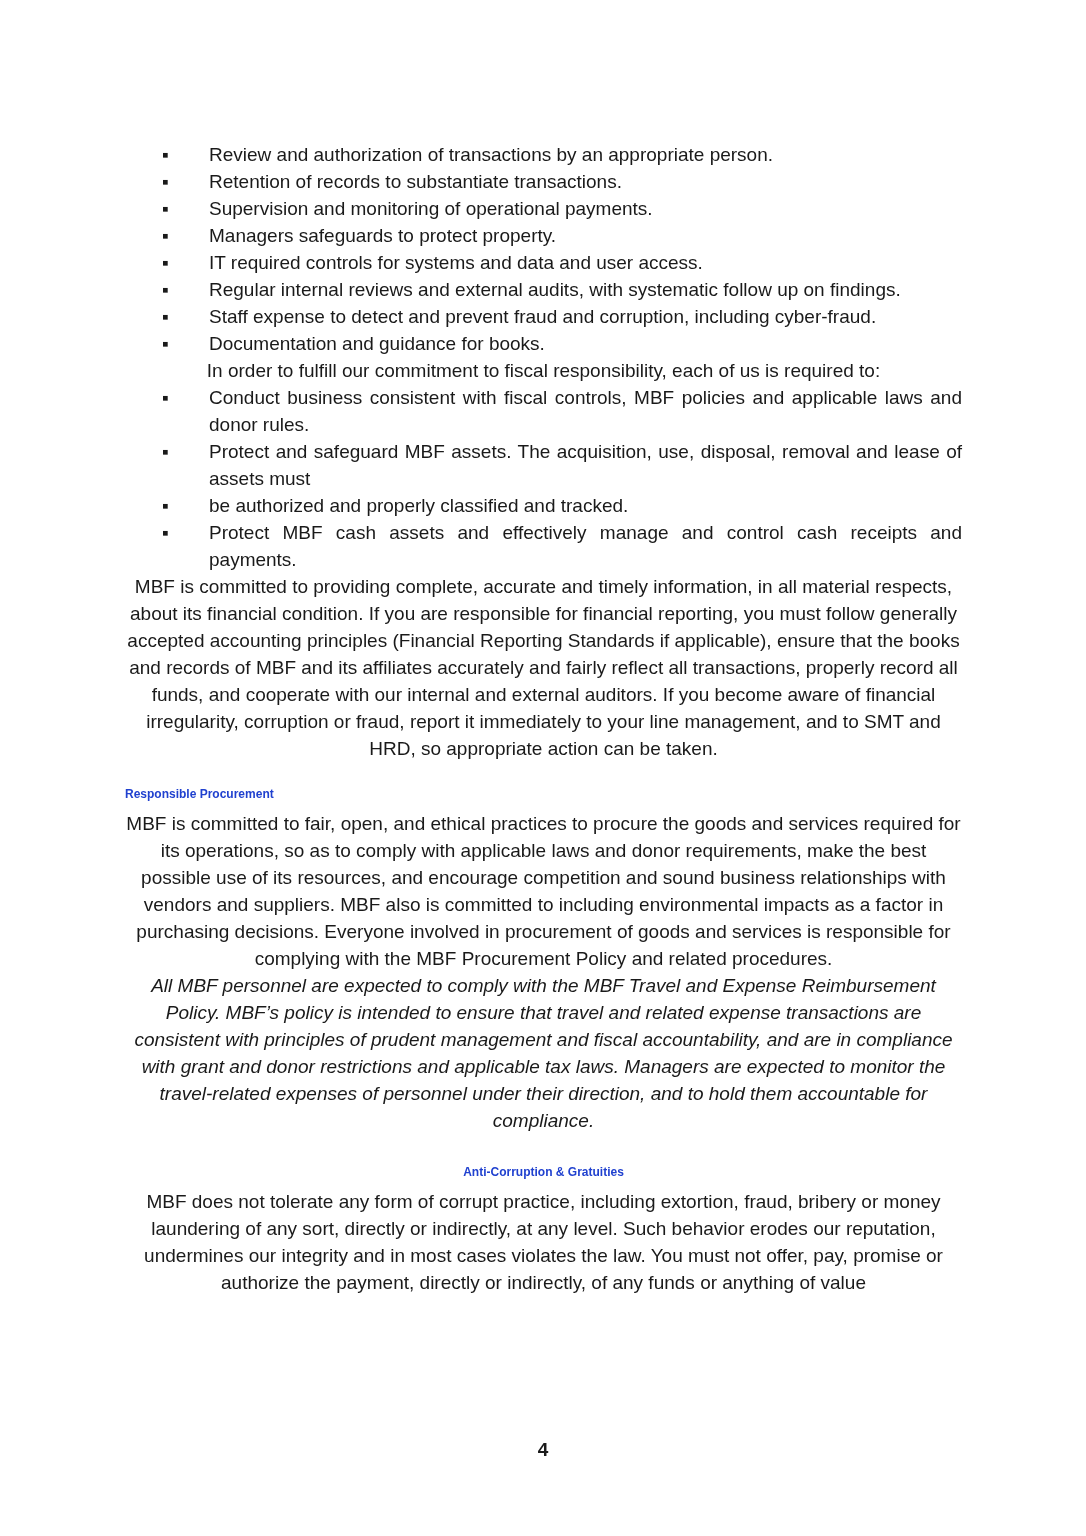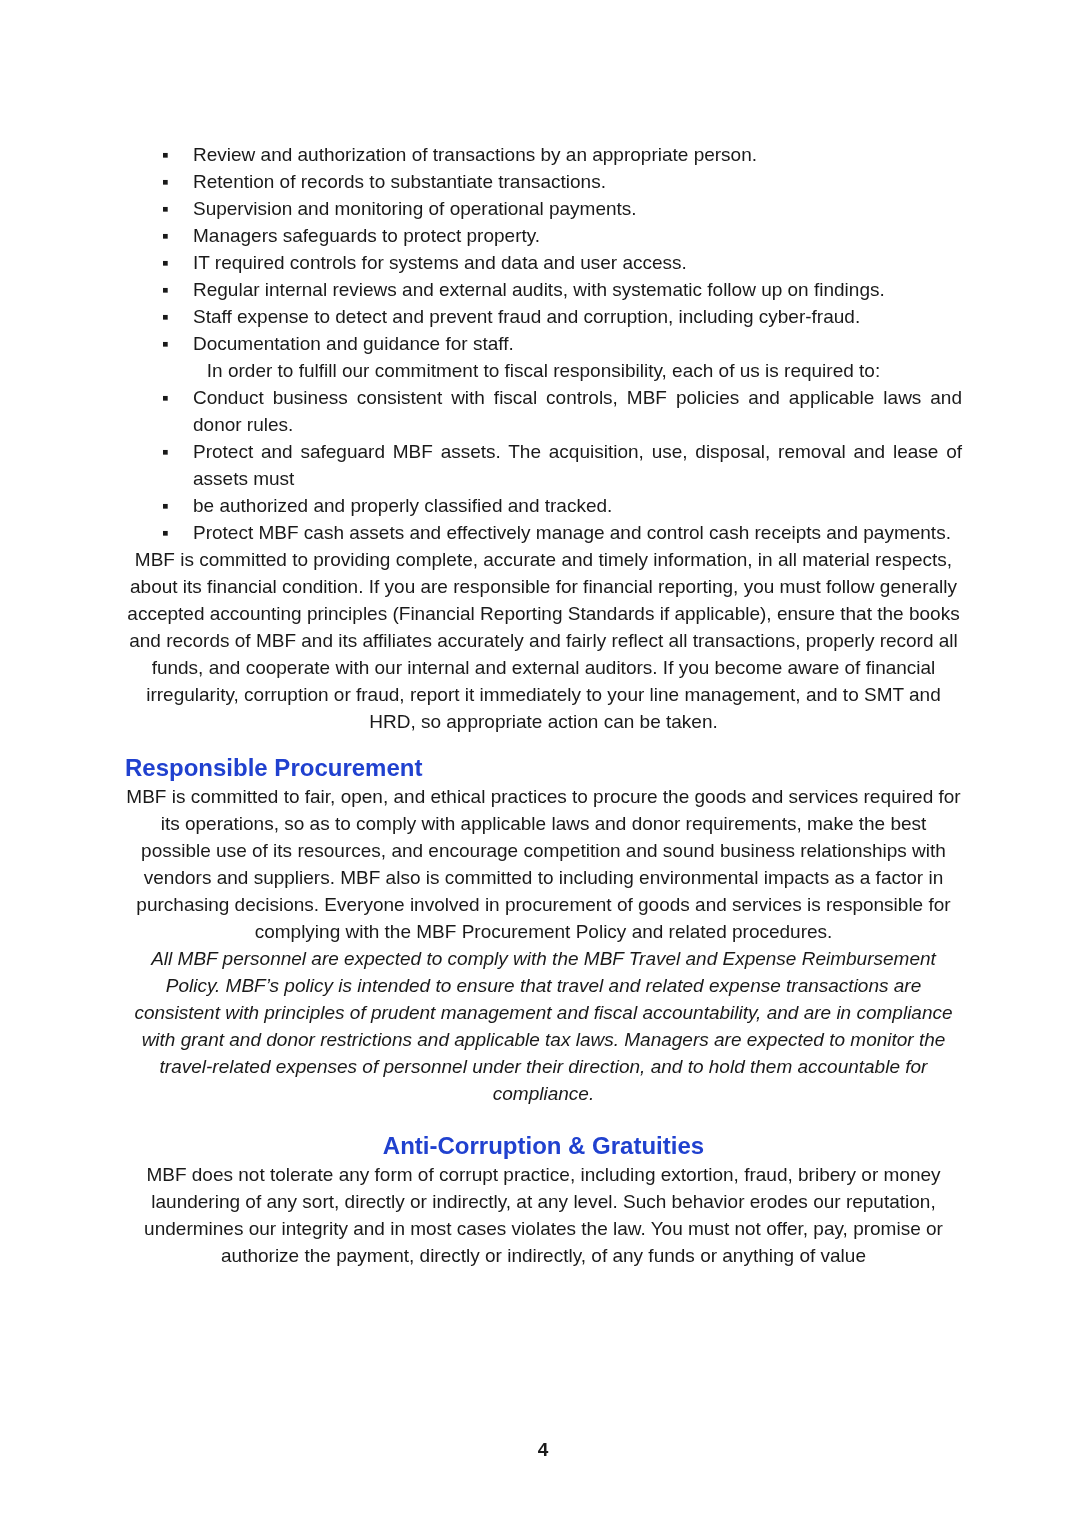--- a/index.html
+++ b/index.html
@@ -19,28 +19,28 @@
   ul.bullet-list {
     list-style: none;
     margin: 0;
     padding: 0 0 0 37px;
   }
   ul.bullet-list li { display: flex; }
   ul.bullet-list .marker {
     flex: 0 0 31px;
     width: 31px;
   }
-  ul.bullet-list .li-text { flex: 1 1 auto; }
+  ul.bullet-list .li-text { flex: 1 1 auto; margin-left: 16px; }
   .justified { text-align: justify; }
   p.para { margin: 0; text-align: center; }
   .para-intro { margin: 16px 0 28px 0; }
   .para-financial { margin: 16px 0 0 0; }
   .section-heading {
     margin: 19px 0 2px 0;
-    font-size: 24px;
+    font-size: 12px;
     line-height: 27px;
     font-weight: bold;
     color: #2041cf;
   }
   .para-travel { margin: 30px 0 0 0; font-style: italic; }
   .heading-anticorruption { margin: 25px 0 2px 0; text-align: center; }
   .page-footer {
     position: absolute;
     top: 1436px;
     left: 0;
@@ -80,21 +80,21 @@
     <li>
       <span class="marker">▪</span>
       <span class="li-text">Regular internal reviews and external audits, with systematic follow up on findings.</span>
     </li>
     <li>
       <span class="marker">▪</span>
       <span class="li-text">Staff expense to detect and prevent fraud and corruption, including cyber-fraud.</span>
     </li>
     <li>
       <span class="marker">▪</span>
-      <span class="li-text">Documentation and guidance for staff.</span>
+      <span class="li-text">Documentation and guidance for books.</span>
     </li>
   </ul>
 
   <p class="para para-intro">In order to fulfill our commitment to fiscal responsibility, each of us is required to:</p>
 
   <ul class="bullet-list">
     <li>
       <span class="marker">▪</span>
       <span class="li-text justified">Conduct business consistent with fiscal controls, MBF policies and applicable laws and donor rules.</span>
     </li>

